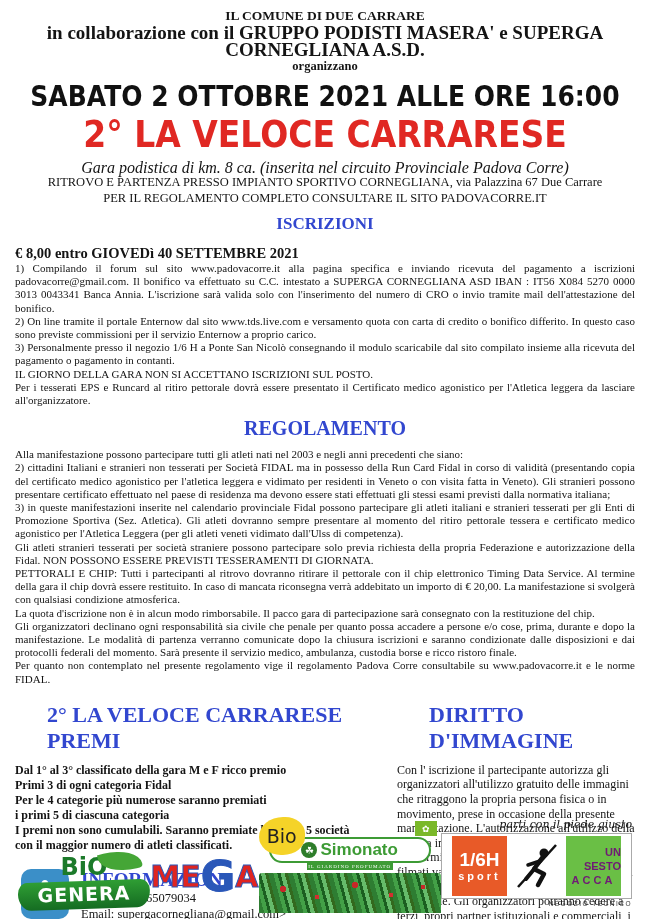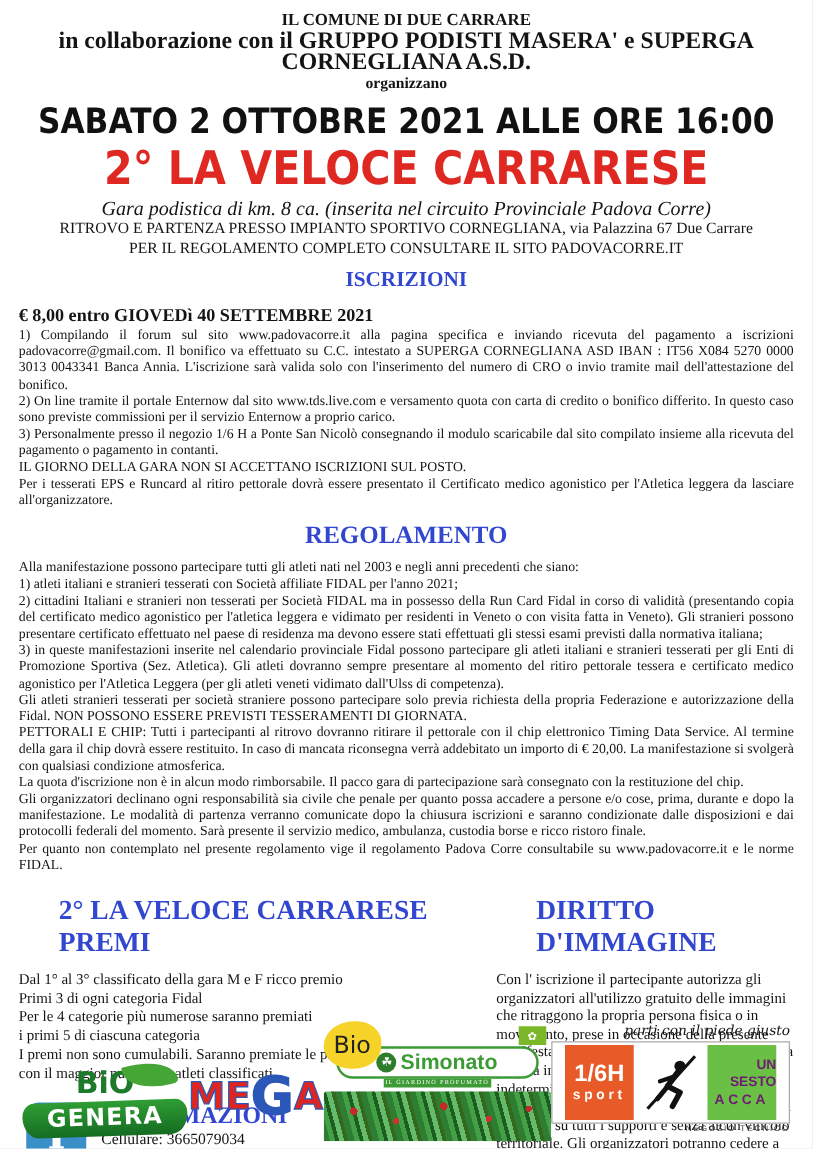--- a/index.html
+++ b/index.html
@@ -24,21 +24,21 @@
   .blue-head{color:#3247cf;font-weight:bold;}
   .iscr-head{font-size:17px;line-height:20px;margin-top:8px;}
   .fee{font-size:14.5px;font-weight:bold;text-align:left;margin-top:11px;line-height:17px;}
   .small{font-size:11px;line-height:13.2px;text-align:justify;}
   .small p{margin:0;}
   .reg-head{font-size:20px;line-height:24px;margin-top:9px;margin-bottom:8px;}
   .cols{display:flex;margin-top:16px;}
   .col-left{width:362px;flex:0 0 362px;}
   .col-right{flex:1;padding-left:20px;}
   .col-head{font-size:22px;line-height:26px;margin-bottom:9px;margin-left:32px;}
-  .premi-line{font-size:12px;line-height:15px;}
+  .premi-line{font-size:12px;line-height:15px;font-weight:bold;}
   .diritto-body{font-size:12px;line-height:14.6px;text-align:left;}
   .info-block{display:flex;align-items:flex-start;margin-top:16px;margin-left:6px;}
   .info-icon{
     width:48px;height:50px;background:#3b8fc8;border-radius:10px;
     color:#fff;display:flex;align-items:center;justify-content:center;
     font-family:"DejaVu Serif",serif;font-weight:bold;font-size:36px;flex:0 0 48px;
   }
   .info-texts{margin-left:12px;}
   .info-head{font-size:19px;line-height:21px;}
   .info-line{font-size:12.5px;line-height:16px;}
@@ -112,21 +112,20 @@
     <p>IL GIORNO DELLA GARA NON SI ACCETTANO ISCRIZIONI SUL POSTO.</p>
     <p>Per i tesserati EPS e Runcard al ritiro pettorale dovrà essere presentato il Certificato medico agonistico per l'Atletica leggera da lasciare all'organizzatore.</p>
   </div>
 
   <div class="center">
     <div class="blue-head reg-head">REGOLAMENTO</div>
   </div>
 
   <div class="small">
     <p>Alla manifestazione possono partecipare tutti gli atleti nati nel 2003 e negli anni precedenti che siano:</p>
-    <p>1) atleti italiani e stranieri tesserati con Società affiliate FIDAL per l'anno 2021;</p>
     <p>2) cittadini Italiani e stranieri non tesserati per Società FIDAL ma in possesso della Run Card Fidal in corso di validità (presentando copia del certificato medico agonistico per l'atletica leggera e vidimato per residenti in Veneto o con visita fatta in Veneto). Gli stranieri possono presentare certificato effettuato nel paese di residenza ma devono essere stati effettuati gli stessi esami previsti dalla normativa italiana;</p>
     <p>3) in queste manifestazioni inserite nel calendario provinciale Fidal possono partecipare gli atleti italiani e stranieri tesserati per gli Enti di Promozione Sportiva (Sez. Atletica). Gli atleti dovranno sempre presentare al momento del ritiro pettorale tessera e certificato medico agonistico per l'Atletica Leggera (per gli atleti veneti vidimato dall'Ulss di competenza).</p>
     <p>Gli atleti stranieri tesserati per società straniere possono partecipare solo previa richiesta della propria Federazione e autorizzazione della Fidal.  NON POSSONO ESSERE PREVISTI TESSERAMENTI DI GIORNATA.</p>
     <p>PETTORALI E CHIP: Tutti i partecipanti al ritrovo dovranno ritirare  il pettorale con il chip elettronico Timing Data Service. Al termine della gara il chip dovrà essere restituito. In caso di mancata riconsegna verrà addebitato un importo di € 20,00. La  manifestazione si svolgerà con qualsiasi condizione atmosferica.</p>
     <p>La quota d'iscrizione non è in alcun modo rimborsabile. Il pacco gara di partecipazione sarà consegnato con la restituzione del chip.</p>
     <p>Gli organizzatori declinano ogni responsabilità sia civile che penale per quanto possa accadere a persone e/o cose, prima, durante e dopo la manifestazione. Le modalità di partenza verranno comunicate dopo la chiusura iscrizioni e saranno condizionate dalle disposizioni e dai protocolli federali del momento. Sarà presente il servizio medico, ambulanza, custodia borse e ricco ristoro finale.</p>
     <p>Per quanto non contemplato nel presente regolamento vige il regolamento Padova Corre consultabile su www.padovacorre.it e le norme FIDAL.</p>
   </div>
 
   <div class="cols">

